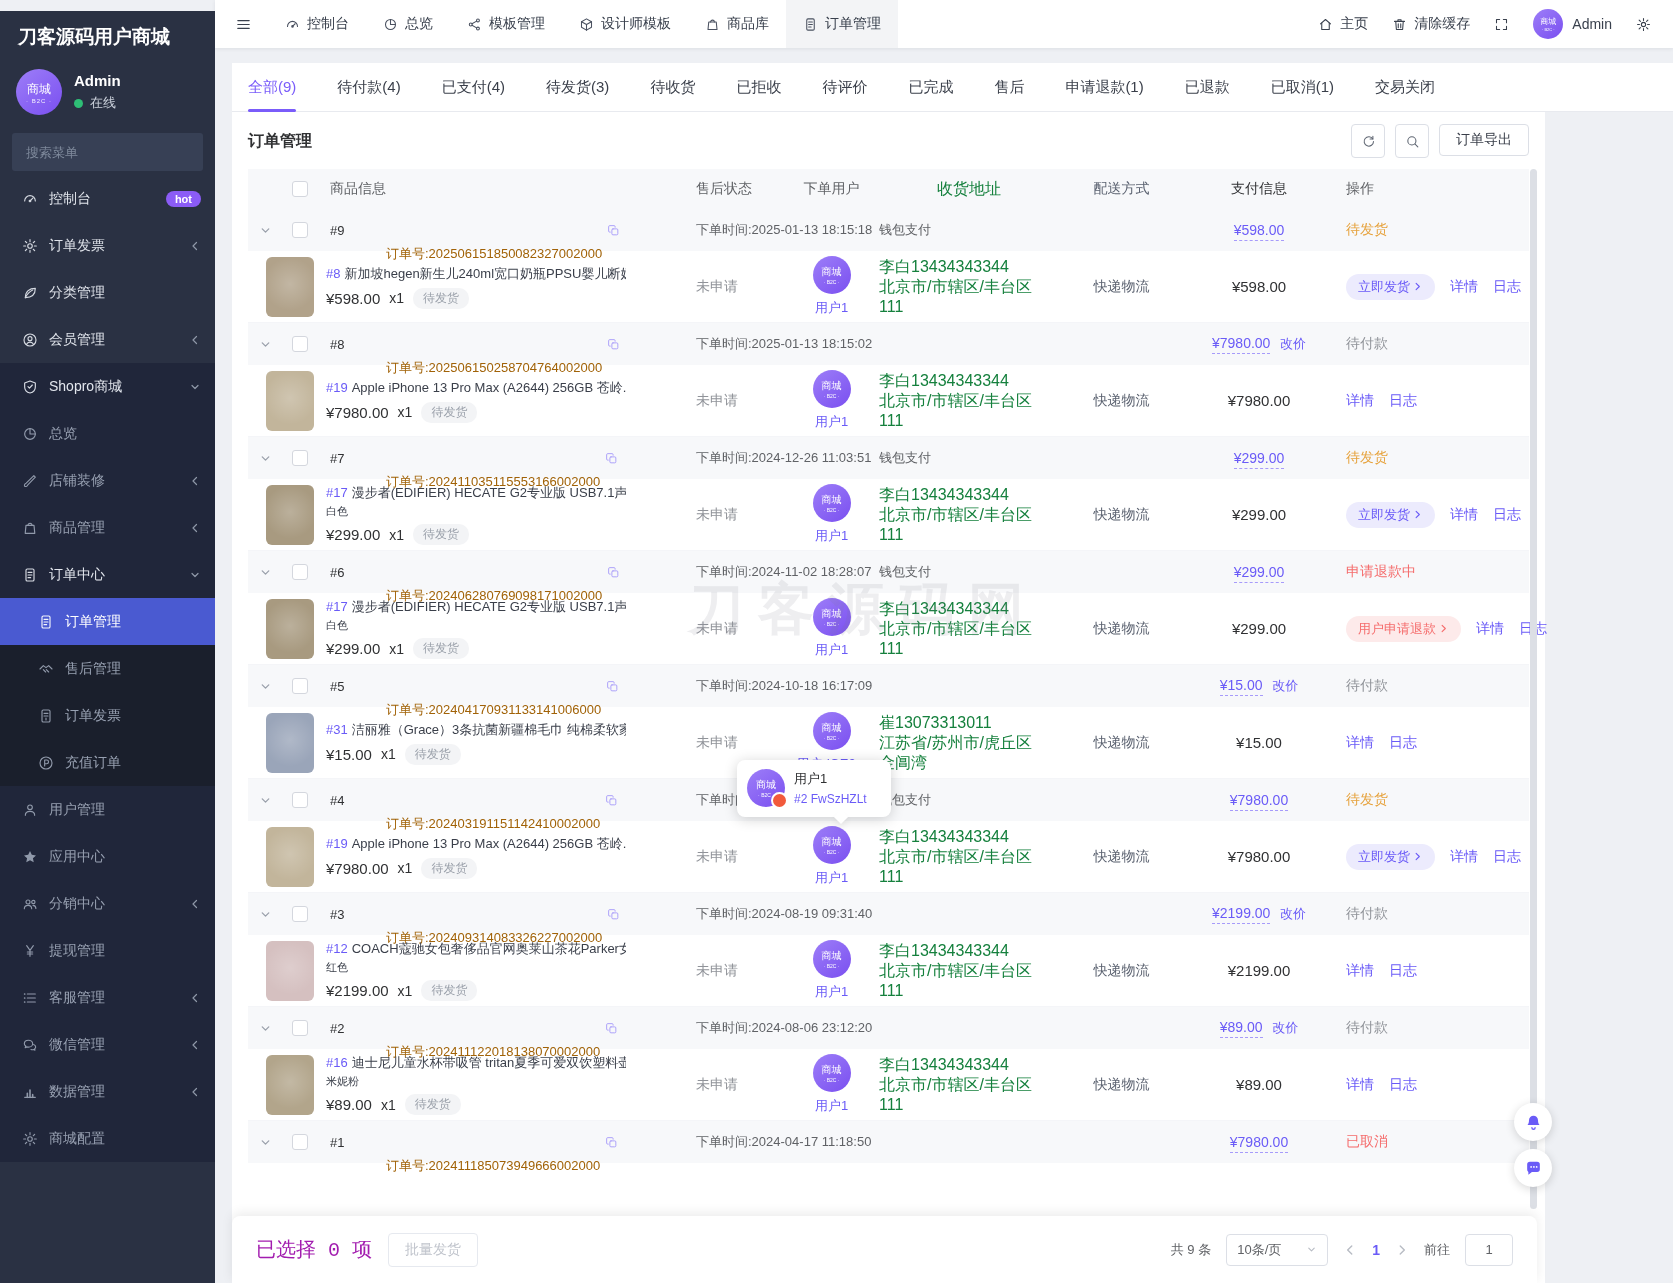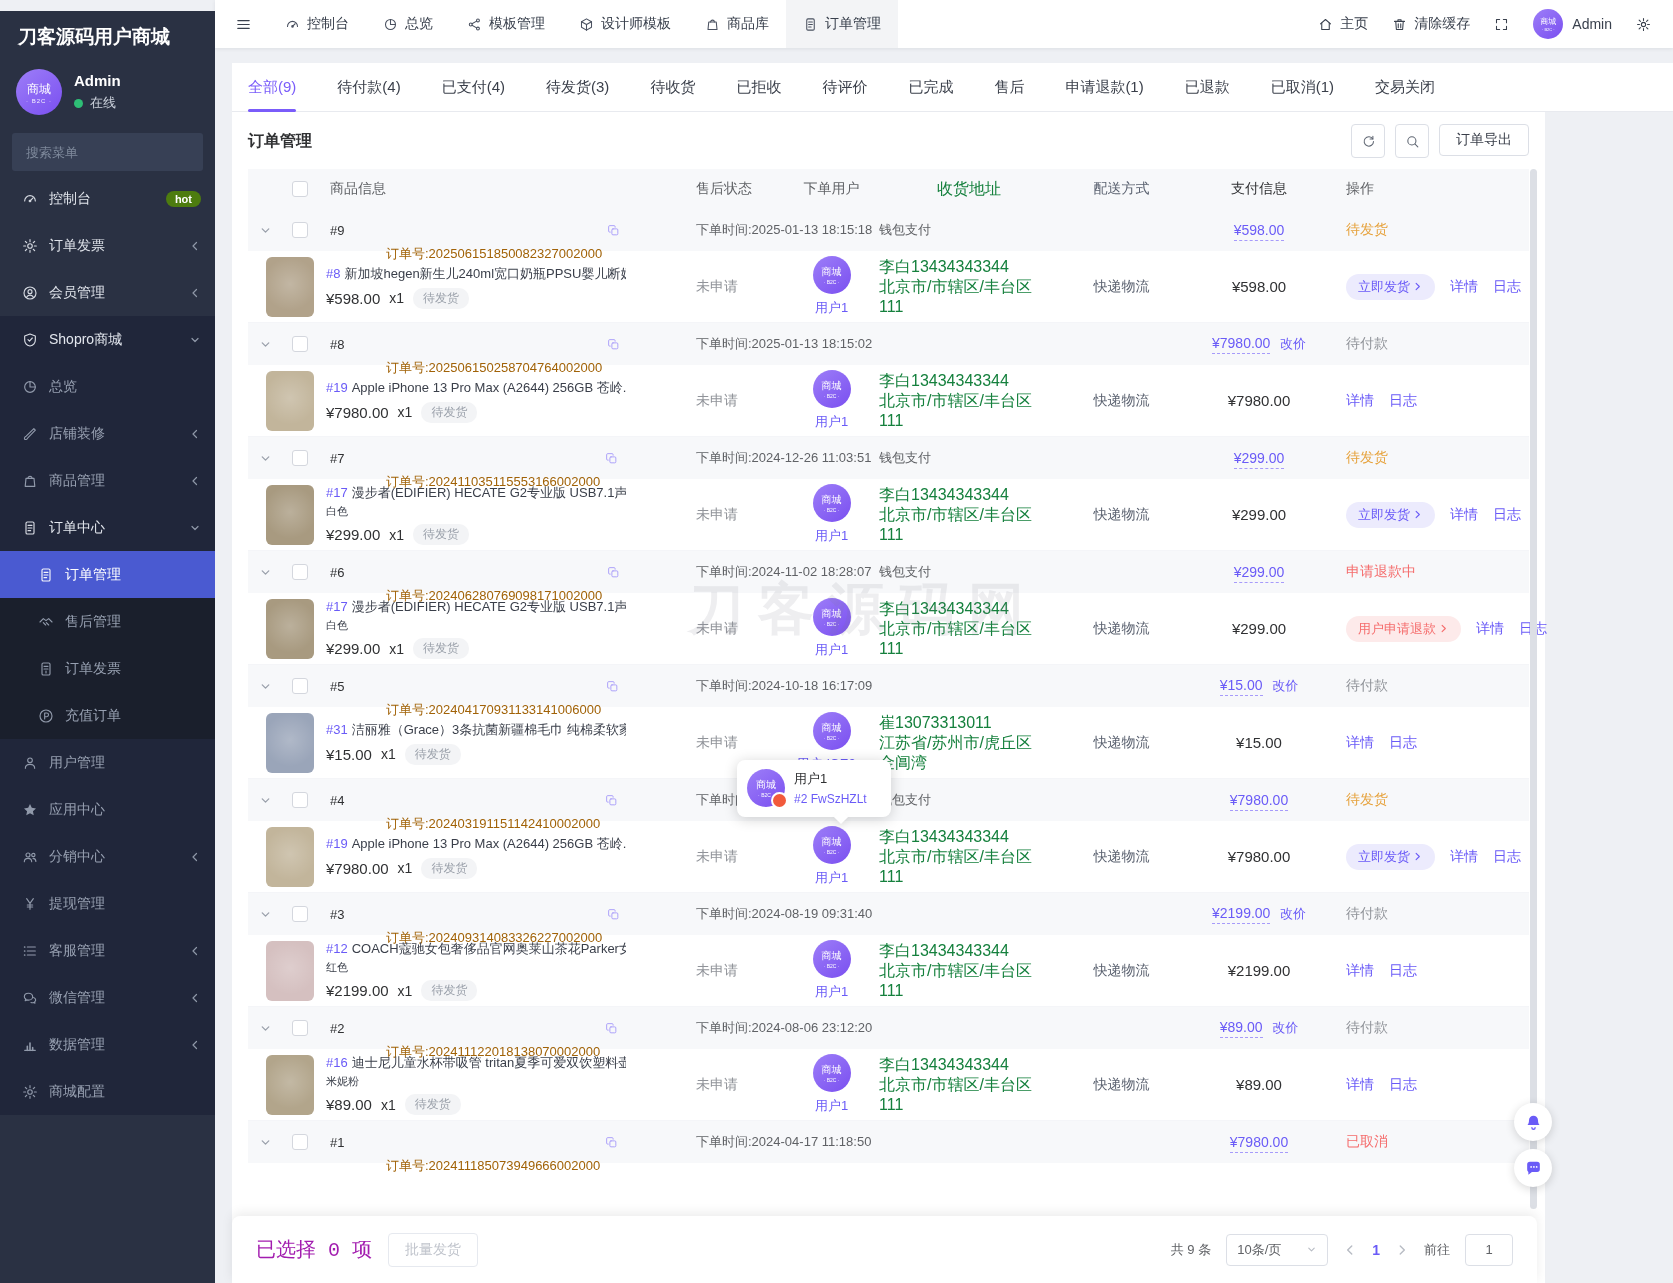--- a/index.html
+++ b/index.html
@@ -22,21 +22,21 @@
   .dot{width:9px;height:9px;border-radius:50%;background:#2ebe76;}
   .search-box{margin:4px 12px 12px;background:#374055;border-radius:3px;height:38px;display:flex;align-items:center;
               padding:0 12px;}
   .search-box input{flex:1;background:transparent;border:none;outline:none;color:#cfd5e0;font-size:13px;font-family:inherit;}
   .search-box input::placeholder{color:#7f8a9c;}
   .search-box .sicon{color:#8b95a7;width:15px;height:15px;}
   .menu{position:absolute;top:164px;left:0;right:0;bottom:0;}
   .m-item{height:47px;display:flex;align-items:center;padding:0 14px 0 22px;font-size:14px;color:#dfe3ea;cursor:pointer;}
   .m-item .mi-icon{width:16px;height:16px;margin-right:11px;flex:none;opacity:.95;}
   .m-item .mi-label{white-space:nowrap;}
-  .mi-badge{background:#4d7c0f;color:#fff;font-size:11px;font-weight:bold;padding:2px 9px;border-radius:10px;margin-left:auto;}
+  .mi-badge{background:#8b5cf6;color:#fff;font-size:11px;font-weight:bold;padding:2px 9px;border-radius:10px;margin-left:auto;}
   .mi-chev{width:12px;height:12px;margin-left:auto;color:#8f98a8;flex:none;}
   .m-item.in-group{background:#20263a;color:#97a0b1;}
   .m-item.in-group.open{color:#e3e7ee;}
   .m-item.lvl3{background:#1a1f2c;padding-left:38px;color:#97a0b1;}
   .m-item.active{background:#4a5ad1;color:#fff;}
 
   
   .main{position:absolute;left:215px;top:0;right:0;bottom:0;background:#eef0f4;}
   .topbar{position:absolute;top:0;left:0;right:0;height:48px;background:#fff;display:flex;align-items:center;
           box-shadow:0 1px 4px rgba(0,21,41,.08);z-index:40;}
@@ -330,20 +330,27 @@
   </div>
         <div class="m-item lvl1">
     <svg class="mi-icon">
             <use href="#i-gears"></use>
           </svg>
     <span class="mi-label">订单发票</span>
 
     <svg class="mi-chev">
             <use href="#i-chev-left"></use>
           </svg>
+  </div>
+        <div class="m-item lvl1">
+    <svg class="mi-icon">
+            <use href="#i-leaf"></use>
+          </svg>
+    <span class="mi-label">分类管理</span>
+
   </div>
         <div class="m-item lvl1">
     <svg class="mi-icon">
             <use href="#i-usercircle"></use>
           </svg>
     <span class="mi-label">会员管理</span>
 
     <svg class="mi-chev">
             <use href="#i-chev-left"></use>
           </svg>

